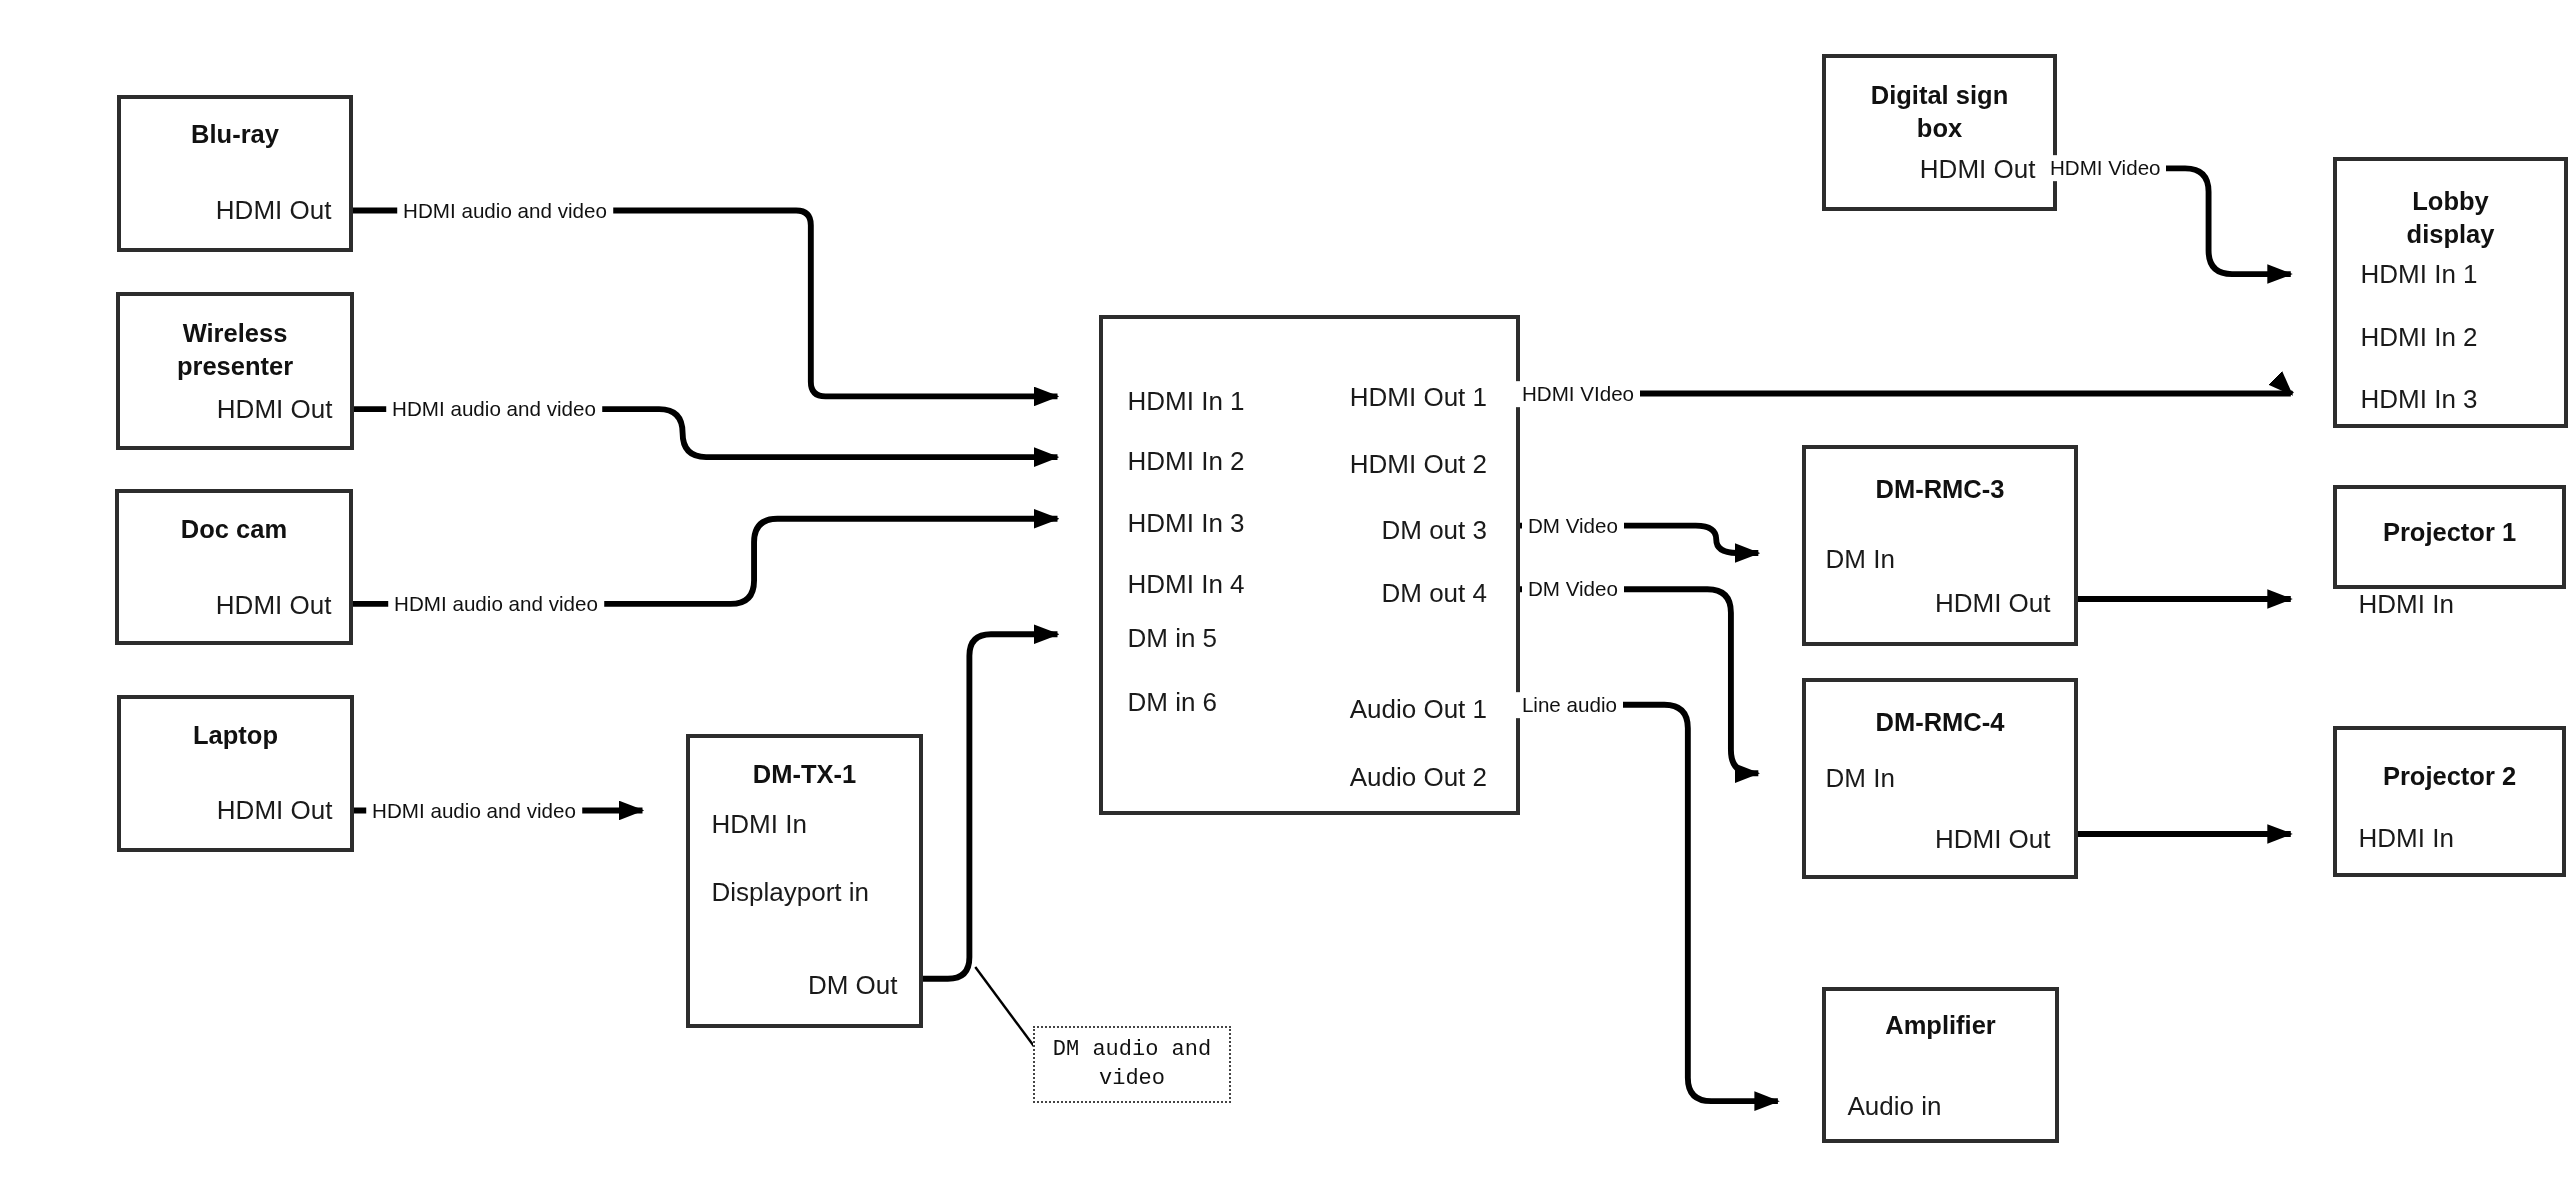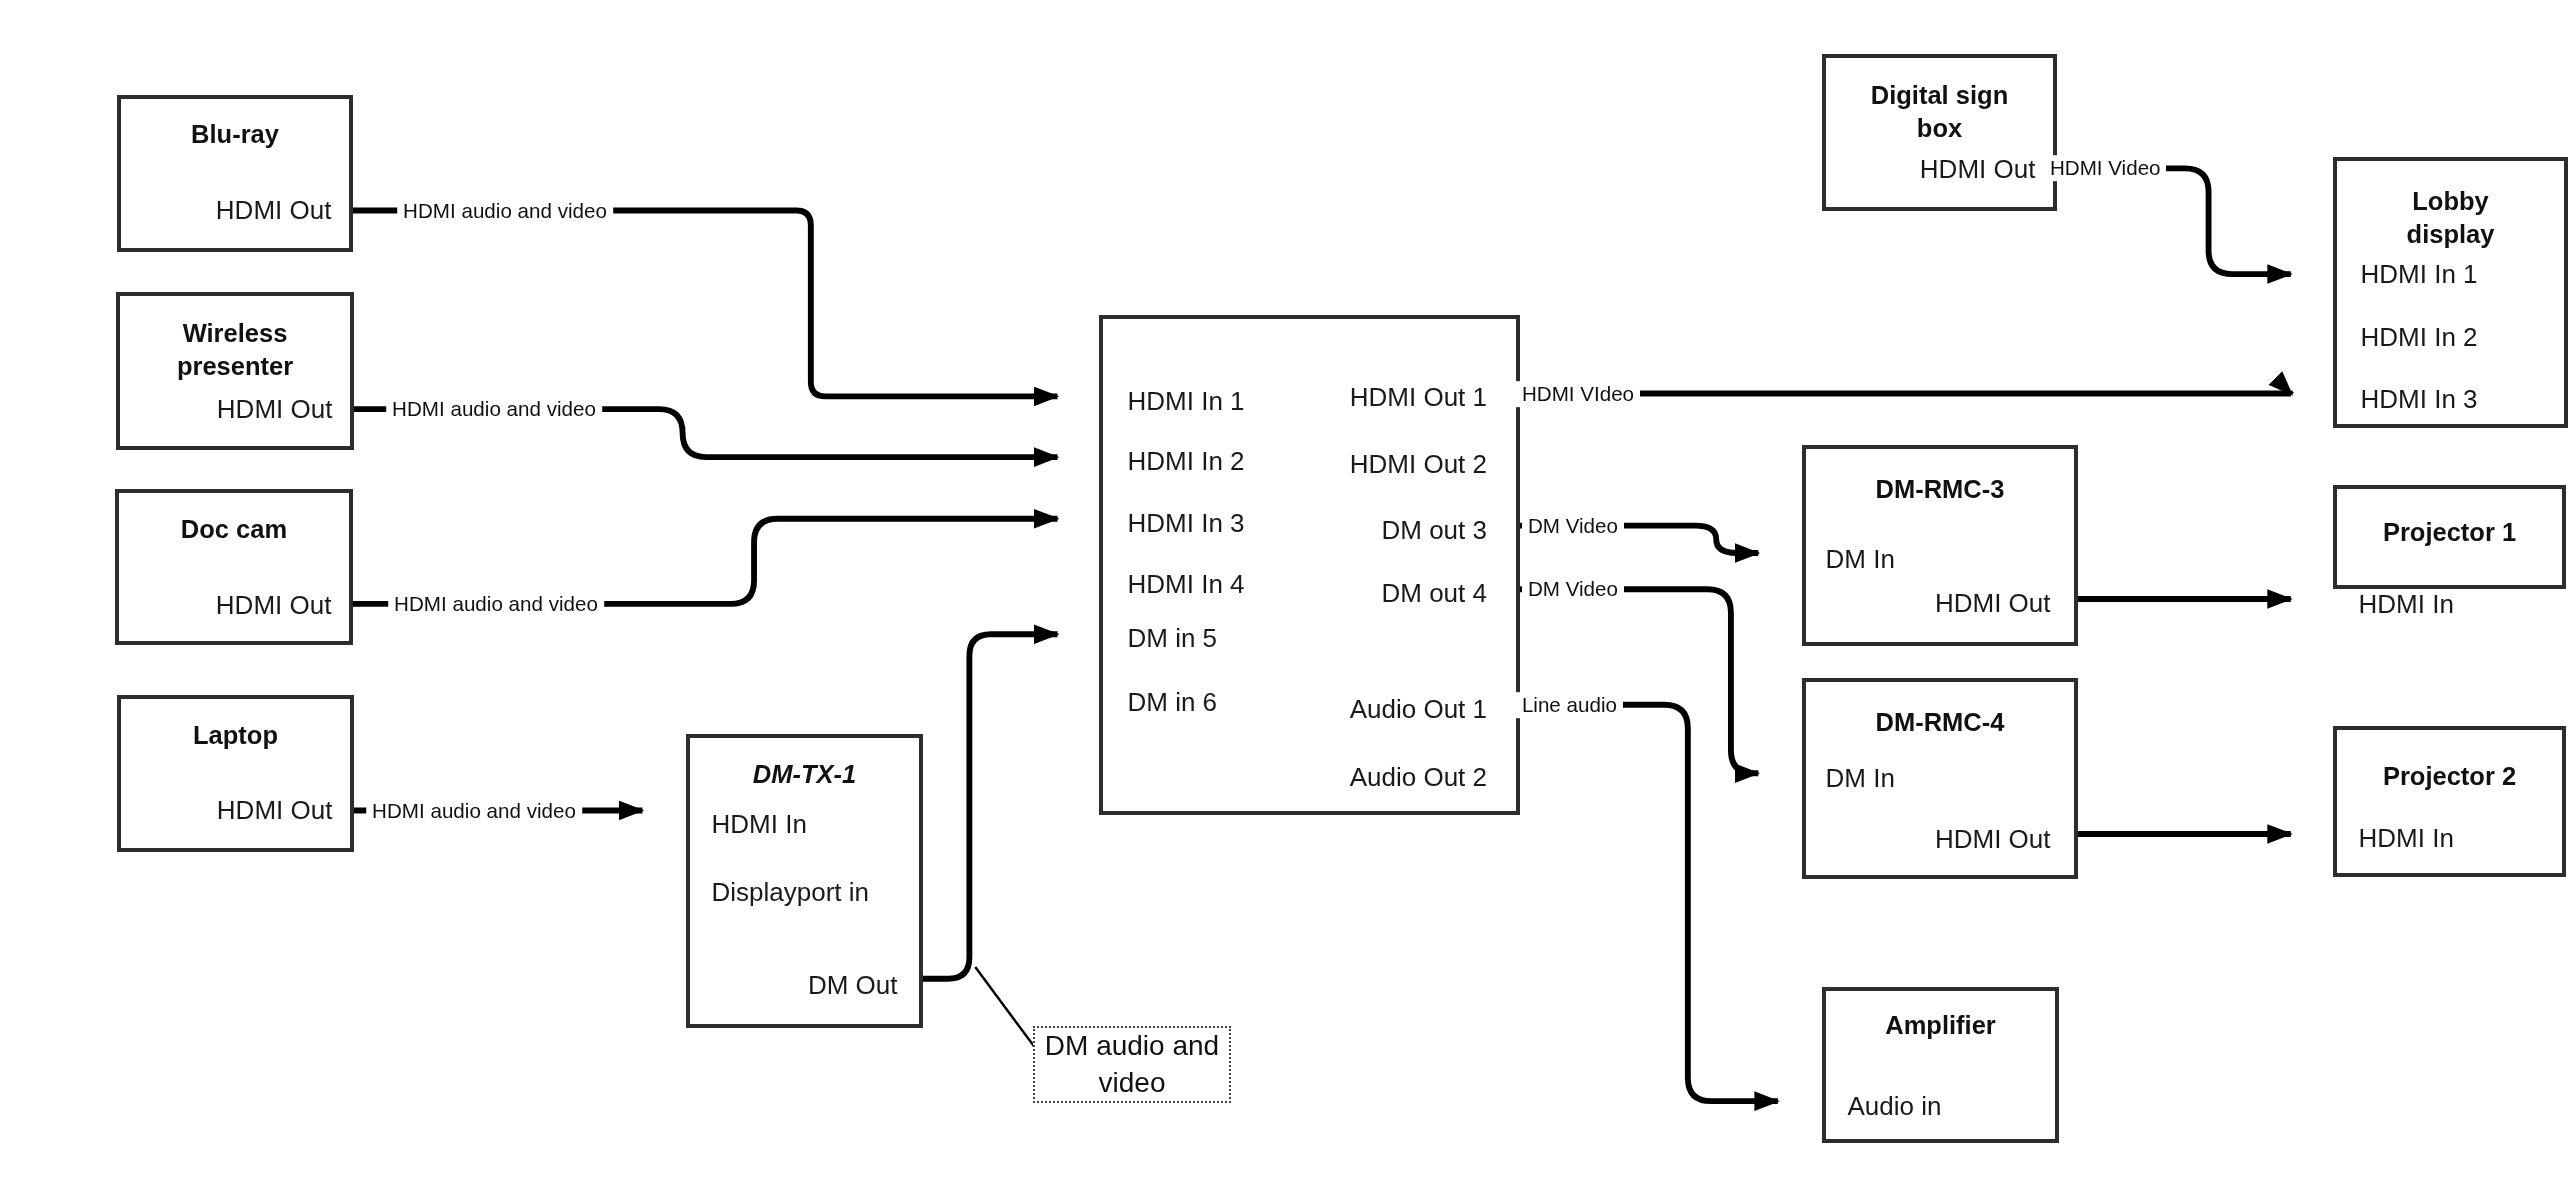--- a/index.html
+++ b/index.html
@@ -22,21 +22,21 @@
   .port.left{text-align:center;}
   .port.right{text-align:right;}
   .wire-label{
     position:absolute;font-size:20.6px;line-height:1.15;background:#ffffff;color:#111;
     padding:1px 5.9px;white-space:nowrap;transform:translate(-50%,-50%);
   }
   .wire-label.anchor-left{transform:translateY(-50%);}
   .callout-box{
     position:absolute;border:2px dotted #444;background:#ffffff;box-sizing:border-box;
     display:flex;align-items:center;justify-content:center;text-align:center;
-    font-size:28px;line-height:1.3;white-space:pre-line;color:#111;
+    font-size:22px;line-height:1.3;white-space:pre-line;color:#111;font-family:Liberation Mono, monospace;
   }
 </style>
 </head>
 <body>
 
 <div class="canvas">
 
   <svg class="wires" width="2576" height="1201" viewBox="0 0 2631 1227" xmlns="http://www.w3.org/2000/svg">
     <defs>
       <marker id="arr" markerUnits="userSpaceOnUse" markerWidth="26" markerHeight="20" refX="24" refY="10" orient="auto">
@@ -75,21 +75,21 @@
     <div class="node-title" style="top:37px;">Doc cam</div>
     <div class="port right" style="right:17.6px;top:112px;">HDMI Out</div>
   </div>
 
   <div class="node" style="left:77px;top:695px;width:237px;height:157px;">
     <div class="node-title" style="top:37px;">Laptop</div>
     <div class="port right" style="right:17.6px;top:111px;">HDMI Out</div>
   </div>
 
   <div class="node" style="left:646px;top:734px;width:237px;height:294px;">
-    <div class="node-title" style="top:37px;font-style:italic;">DM-TX-1</div>
+    <div class="node-title" style="top:37px;">DM-TX-1</div>
     <div class="port left" style="left:21.5px;top:86px;">HDMI In</div>
     <div class="port left" style="left:21.5px;top:154px;">Displayport in</div>
     <div class="port right" style="right:21.5px;top:247px;">DM Out</div>
   </div>
 
   <div class="node" style="left:1059px;top:315px;width:421px;height:500px;">
     <div class="port left" style="left:24.5px;top:82px;">HDMI In 1</div>
     <div class="port left" style="left:24.5px;top:142px;">HDMI In 2</div>
     <div class="port left" style="left:24.5px;top:204px;">HDMI In 3</div>
     <div class="port left" style="left:24.5px;top:265px;">HDMI In 4</div>

